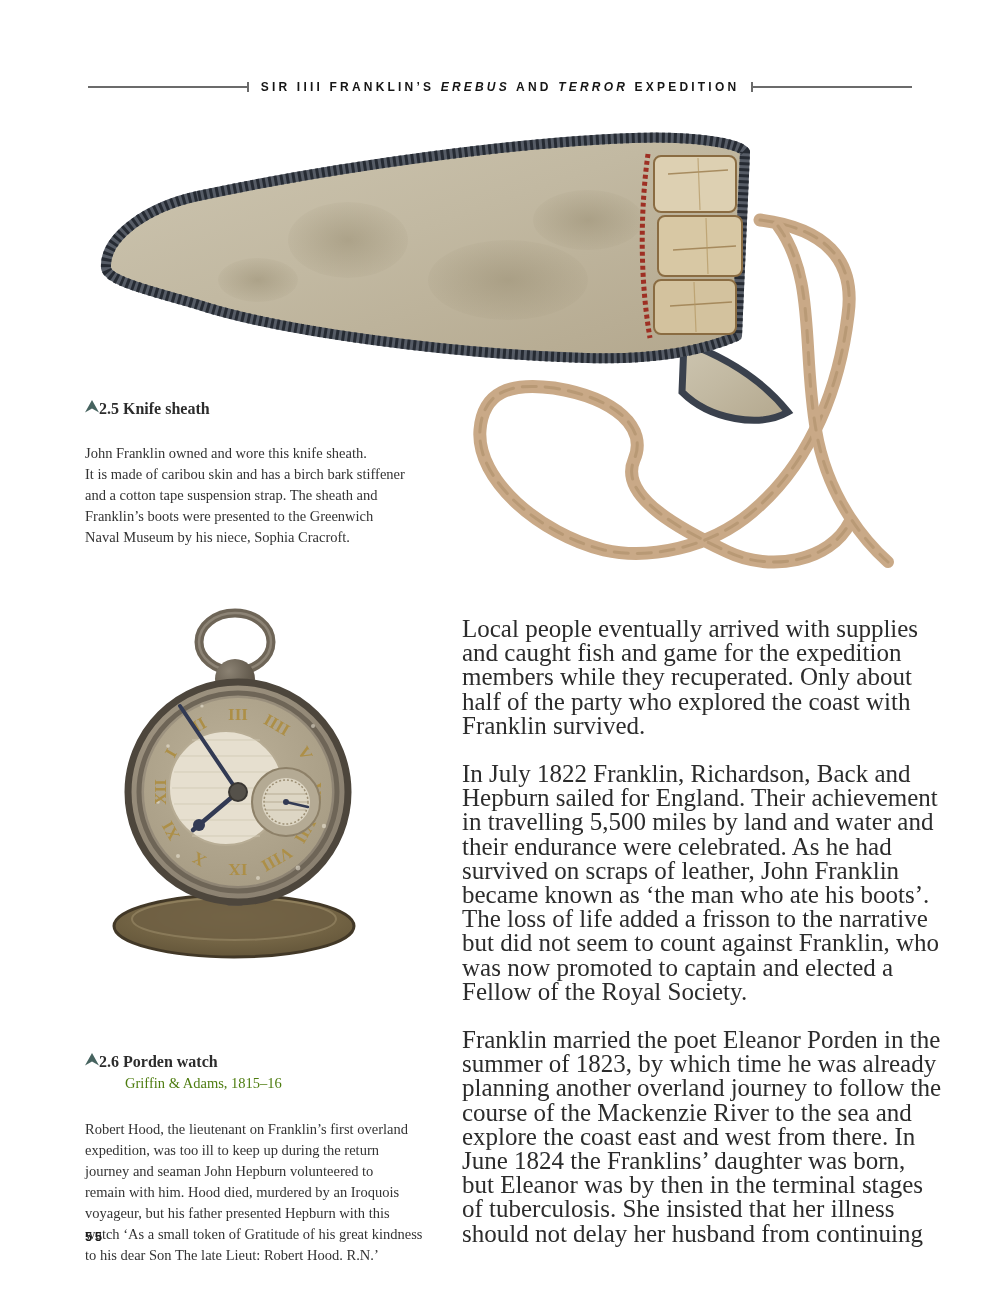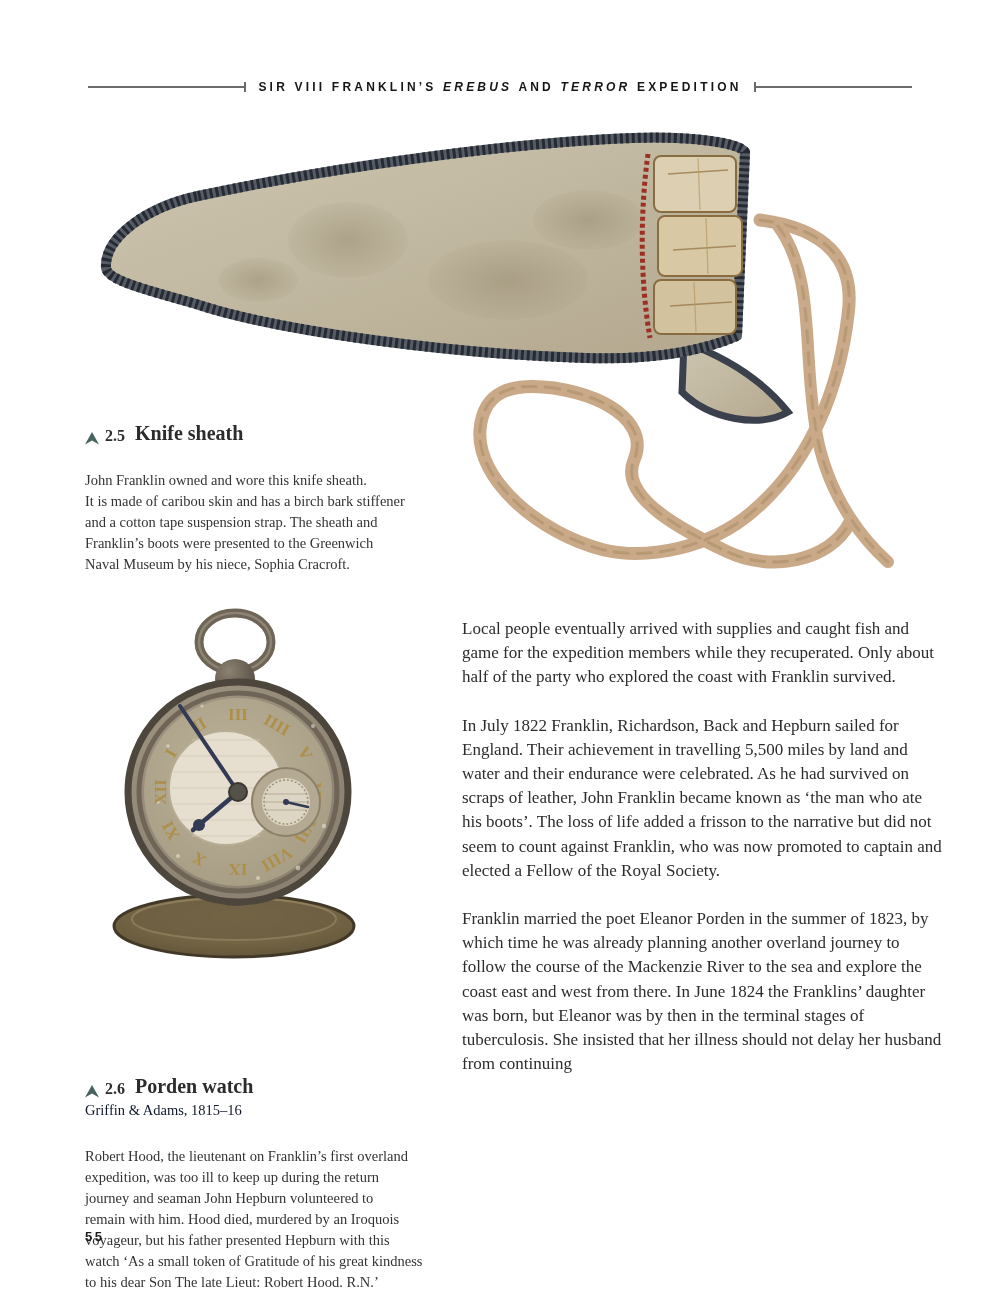--- a/index.html
+++ b/index.html
@@ -26,54 +26,54 @@
 
   
   .photo { position:absolute; }
   .photo-sheath { left:88px; top:130px; width:822px; height:462px; }
   .photo-watch  { left:98px;  top:606px; width:350px; height:374px; }
 
   
   .caption { position:absolute; left:85px; width:388px; }
   .caption-knife { top:400px; }
   .caption-watch { top:1053px; }
-  .caption-titleline { display:flex; align-items:flex-end; gap:6px; margin-bottom:2px;margin-top:22px; }
+  .caption-titleline { display:flex; align-items:flex-start; margin-bottom:2px; }
   .caption-arrow { flex:0 0 auto; display:inline-block; line-height:0; }
   .caption-number { font-weight:bold; font-size:16px; margin-right:4px; }
-  .caption-title  { font-weight:bold; font-size:20px; }
-  .caption-subtitle { font-size:14.5px; line-height:21px; color:#0f172a; }
+  .caption-title  { font-weight:bold; font-size:16px; }
+  .caption-subtitle { font-size:14.5px; line-height:21px; color:#4d7c0f;margin-left:40px; }
   .caption-body {
     font-size:14.5px; line-height:21px; color:#333;
     white-space:pre-line;
     margin-top:25px;
   }
 
   
   .bodycol {
     position:absolute; left:462px; top:617px; width:480px;
-    font-size:17px; line-height:24.2px; color:#2c2c2c;
+    font-size:25px; line-height:24.2px; color:#2c2c2c;
   }
   .bodycol p { margin:0 0 24px 0; }
 
   
   .page-number {
     position:absolute; left:85px; top:1229px;
     font-family:"Liberation Sans", sans-serif;
     font-weight:800; font-size:13px; letter-spacing:2.5px; color:#1c1c1c;
   }
 </style>
 </head>
 <body>
 
 <div class="page">
 
   <div class="running-header">
     <span class="hrule"></span>
     <span class="htick"></span>
-    <span class="header-text"><span>SIR VIII FRANKLIN’S </span><span class="ship">EREBUS</span><span> AND </span><span class="ship">TERROR</span><span> EXPEDITION</span></span>
+    <span class="header-text"><span>SIR IIII FRANKLIN’S </span><span class="ship">EREBUS</span><span> AND </span><span class="ship">TERROR</span><span> EXPEDITION</span></span>
     <span class="htick"></span>
     <span class="hrule"></span>
   </div>
 
   <svg class="photo photo-sheath" viewBox="0 0 822 462" aria-hidden="true">
     <defs>
       <linearGradient id="suedeGrad" x1="0" y1="0" x2="1" y2="1">
         <stop offset="0" stop-color="#cdc5b0"></stop>
         <stop offset="0.45" stop-color="#c2b9a2"></stop>
         <stop offset="1" stop-color="#b3a78d"></stop>

